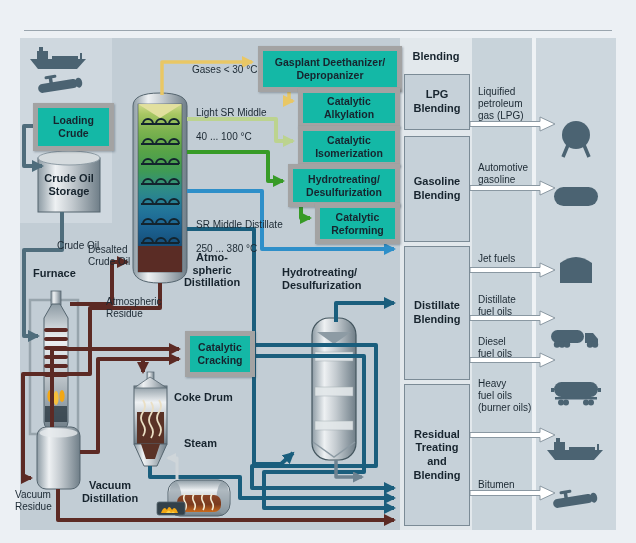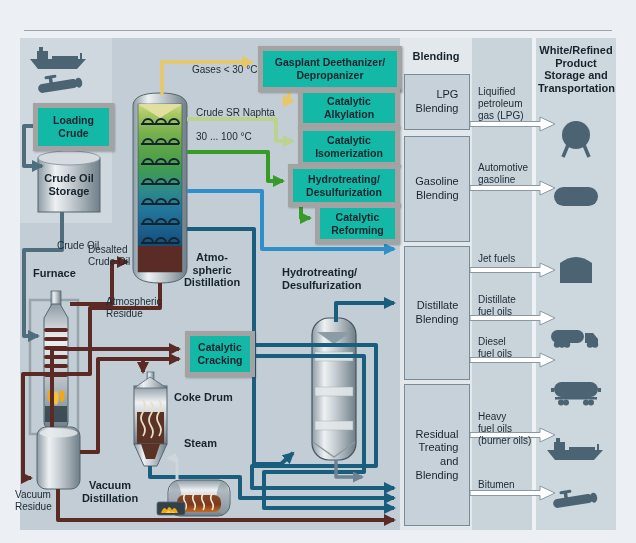--- a/index.html
+++ b/index.html
@@ -14,22 +14,22 @@
   #page-title{position:absolute;left:24px;top:8px;font-size:13.5px;font-weight:bold;color:#20262b;}
   #title-rule{position:absolute;left:24px;top:30px;width:588px;height:1px;background:#9aa5ae;}
   .lbl{position:absolute;font-size:10px;line-height:1.2;color:#1c2933;white-space:pre-line;}
   .lbl-b{position:absolute;font-size:11px;font-weight:bold;line-height:1.15;color:#17242e;white-space:pre-line;}
   .ctr{text-align:center;}
   .blk{display:block;white-space:pre-line;}
   .pbox{position:absolute;background:#14b8a6;border:5px solid #a3a3a3;box-shadow:1px 1px 2px rgba(40,55,65,.35);
         display:flex;align-items:center;justify-content:center;text-align:center;
         font-size:10.5px;font-weight:bold;line-height:1.2;white-space:pre-line;color:#17242e;}
   .bbox{position:absolute;background:#c6d1d9;border:1px solid #7b8b96;
-        display:flex;align-items:center;justify-content:center;text-align:right;
-        font-size:11px;font-weight:normal;line-height:1.25;white-space:pre-line;color:#17242e;}
+        display:flex;align-items:center;justify-content:center;text-align:center;
+        font-size:11px;font-weight:bold;line-height:1.25;white-space:pre-line;color:#17242e;}
   .icon{position:absolute;fill:#4b6372;}
   svg.overlay{position:absolute;left:0;top:0;width:636px;height:543px;pointer-events:none;}
 </style>
 </head>
 <body>
 
 <div id="stage">
 
   <div id="title-rule"></div>
 
@@ -251,22 +251,26 @@
 Blending</div>
   <div class="bbox" style="left:404px;top:246px;width:64px;height:132px">Distillate
 Blending</div>
   <div class="bbox" style="left:404px;top:384px;width:64px;height:140px">Residual
 Treating
 and
 Blending</div>
 
   <div class="lbl" style="left:192px;top:64px">Gases &lt; 30 °C</div>
   <div class="lbl" style="left:196px;top:95px">
-    <span class="blk">Crude SR Naphta</span>
-    <span class="blk">30 ... 100 °C</span>
+    <span class="blk">Light SR Middle</span>
+    <span class="blk">40 ... 100 °C</span>
+  </div>
+  <div class="lbl" style="left:196px;top:207px">
+    <span class="blk">SR Middle Distillate</span>
+    <span class="blk">250 ... 380 °C</span>
   </div>
 
   <div class="lbl-b ctr" style="left:174px;top:251px;width:76px">Atmo-
 spheric
 Distillation</div>
   <div class="lbl-b" style="left:282px;top:266px">Hydrotreating/
 Desulfurization</div>
   <div class="lbl-b ctr" style="left:38px;top:172px;width:62px">Crude Oil
 Storage</div>
   <div class="lbl" style="left:57px;top:240px">Crude Oil</div>
@@ -285,29 +289,25 @@
   <div class="lbl" style="left:478px;top:86px">Liquified
 petroleum
 gas (LPG)</div>
   <div class="lbl" style="left:478px;top:162px">Automotive
 gasoline</div>
   <div class="lbl" style="left:478px;top:253px">Jet fuels</div>
   <div class="lbl" style="left:478px;top:294px">Distillate
 fuel oils</div>
   <div class="lbl" style="left:478px;top:336px">Diesel
 fuel oils</div>
-  <div class="lbl" style="left:478px;top:411px">Heavy
+  <div class="lbl" style="left:478px;top:378px">Heavy
 fuel oils
 (burner oils)</div>
   <div class="lbl" style="left:478px;top:479px">Bitumen</div>
 
-  <div class="lbl-b ctr" style="left:538px;top:44px;width:76px">White/Refined
-Product
-Storage and
-Transportation</div>
 
   <svg class="icon" style="left:557px;top:120px;width:38px;height:40px" viewBox="0 0 38 40">
     <circle cx="19" cy="15" r="14"></circle>
     <path d="M11,25 L6,37 M27,25 L32,37" stroke="#4b6372" stroke-width="3.5" fill="none"></path>
   </svg>
   <svg class="icon" style="left:553px;top:186px;width:46px;height:21px" viewBox="0 0 46 21">
     <rect x="1" y="1" width="44" height="19" rx="9.5"></rect>
   </svg>
   <svg class="icon" style="left:559px;top:250px;width:34px;height:34px" viewBox="0 0 34 34">
     <path d="M1,33 V13 Q17,1 33,13 V33 Z"></path>

